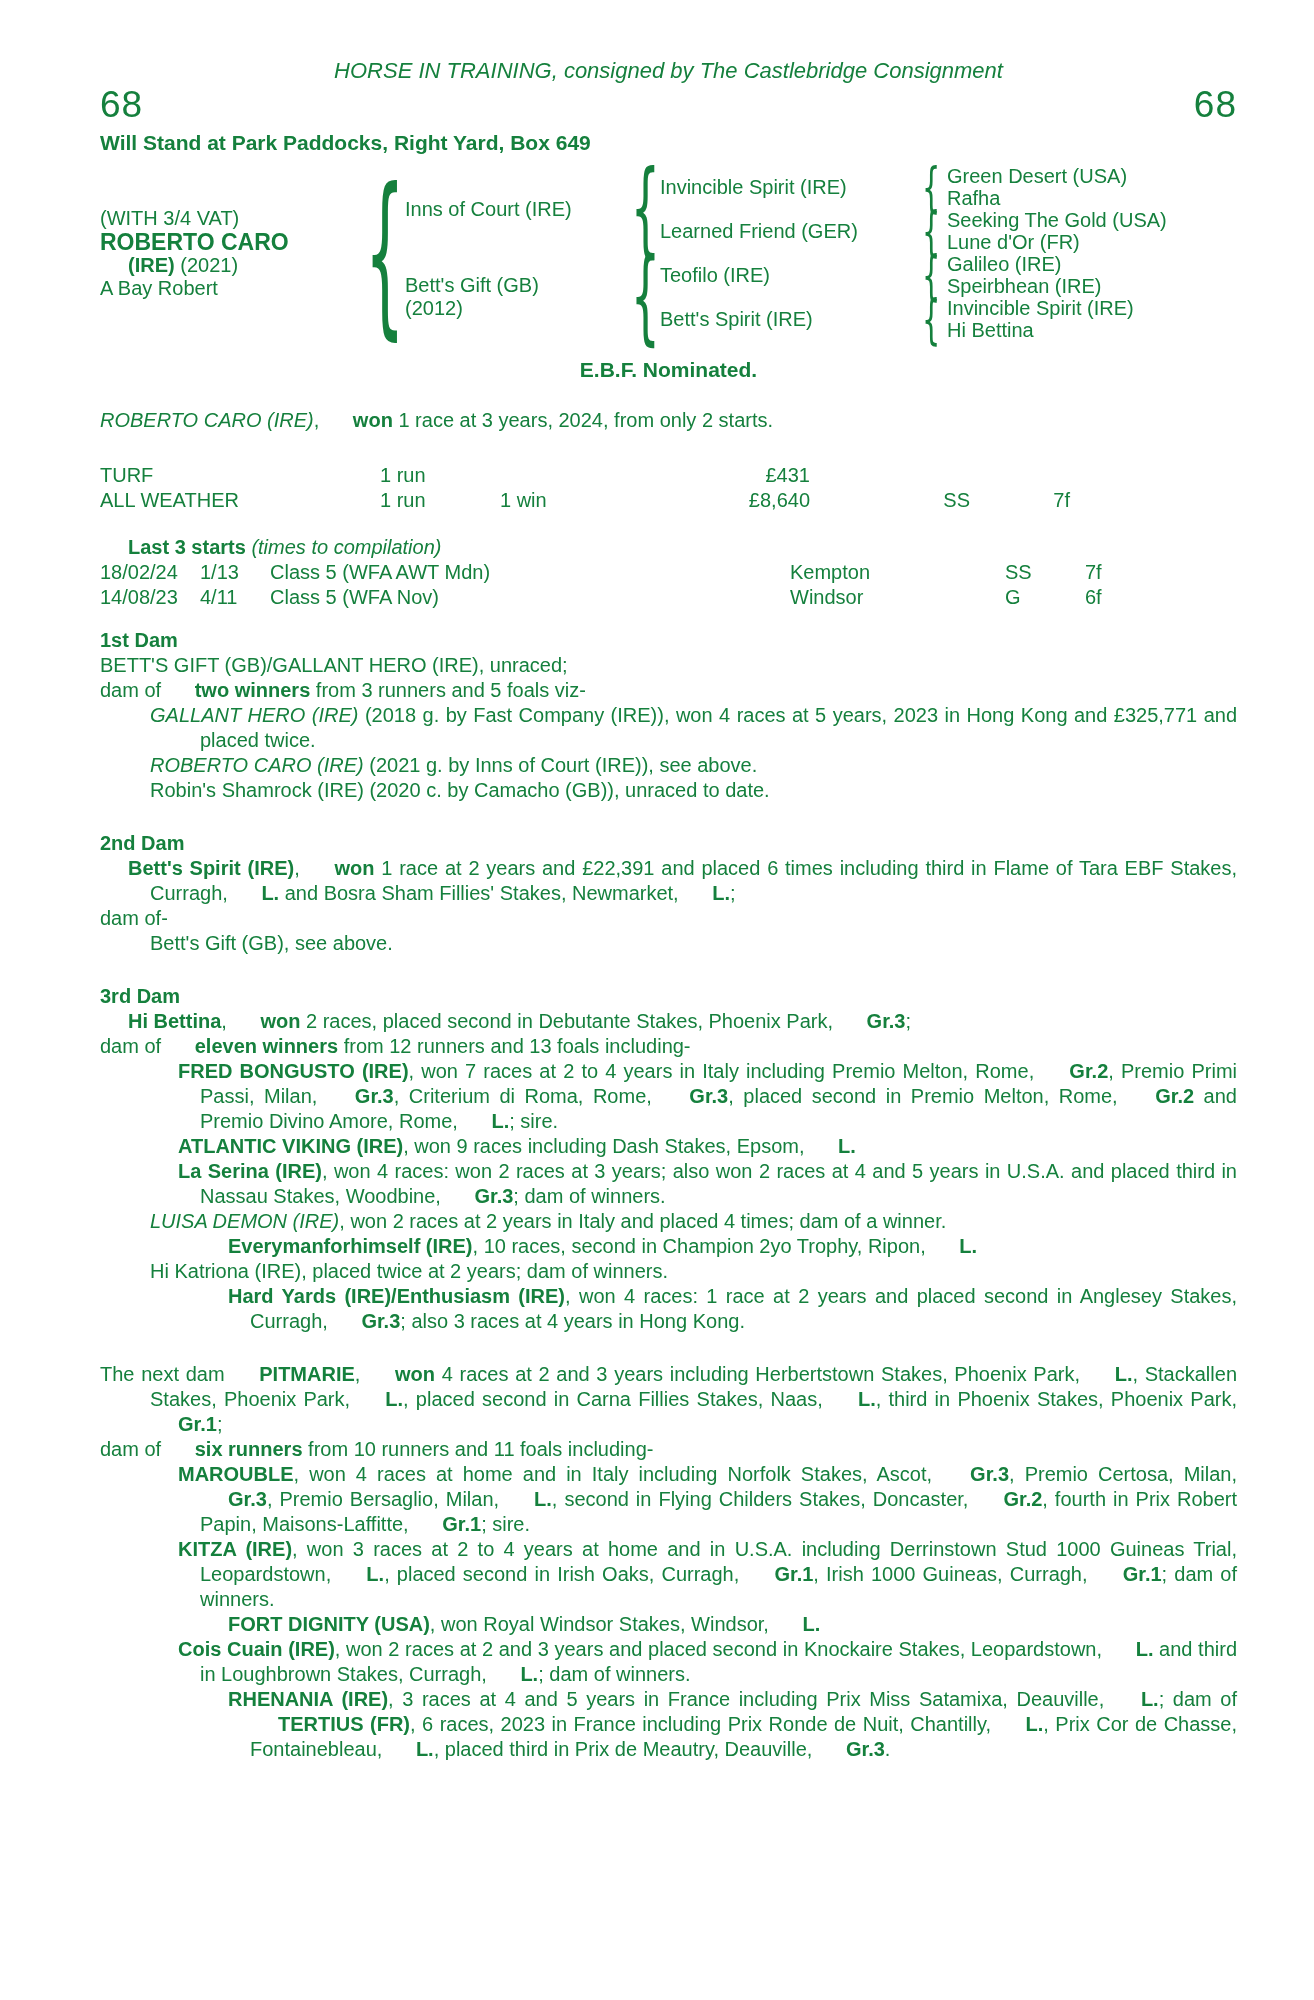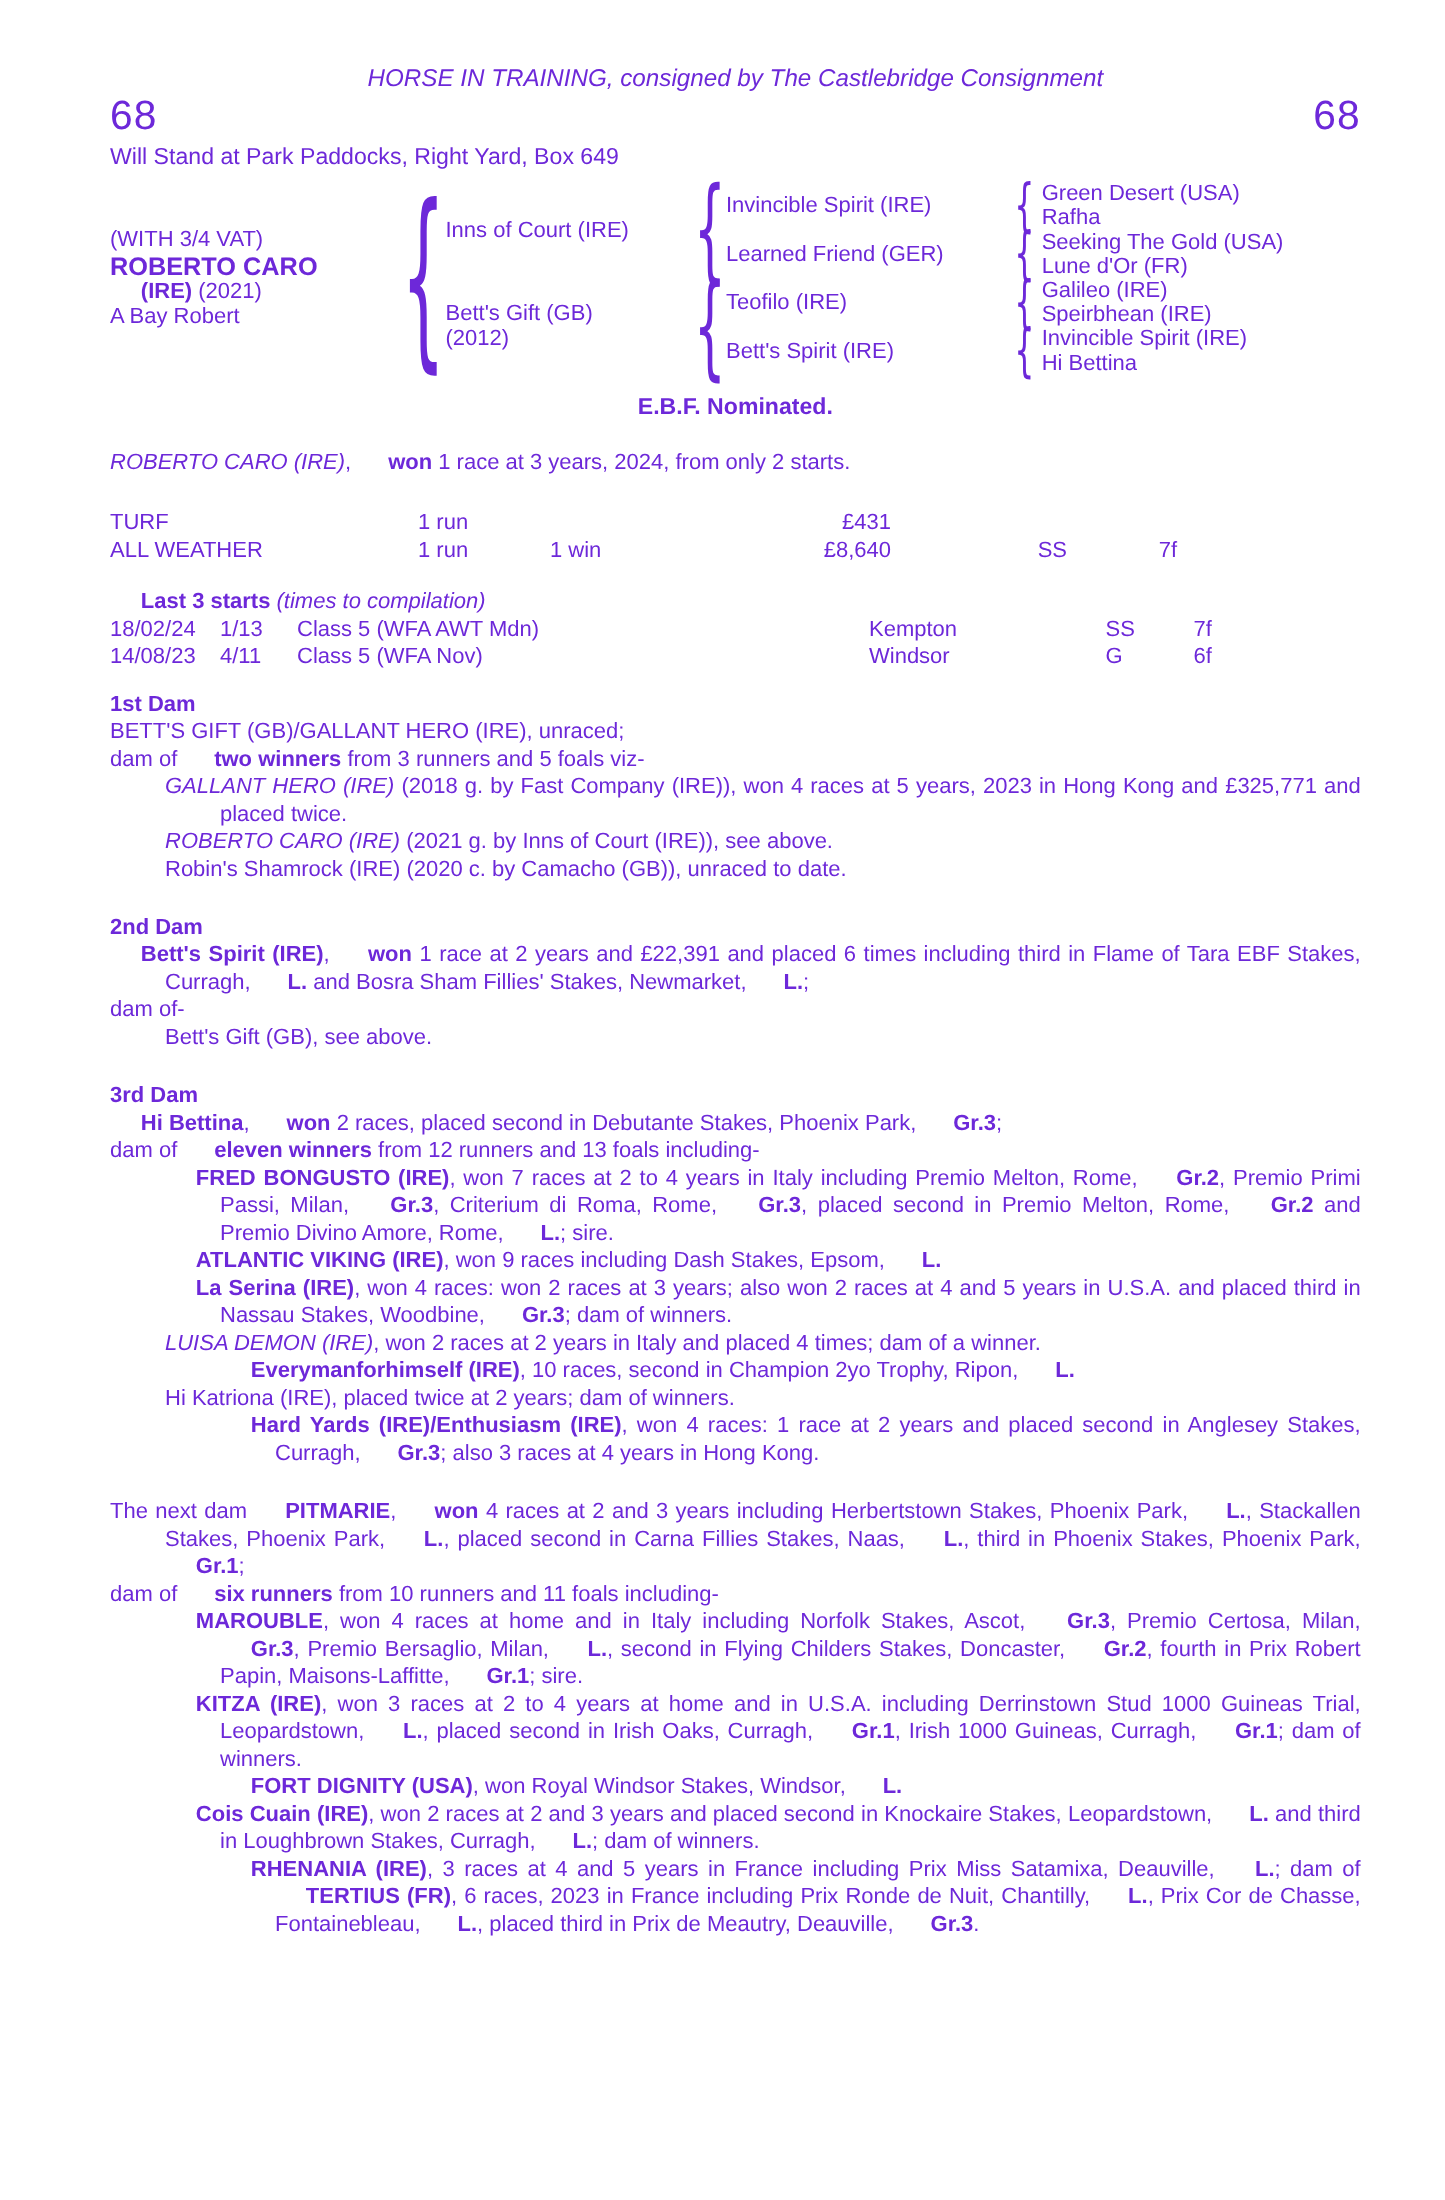--- a/index.html
+++ b/index.html
@@ -1,31 +1,31 @@
 <!DOCTYPE html>
 <html><head>
 <meta charset="utf-8">
 <style>
   html,body{margin:0;padding:0;background:#e8e8e8;}
   .page{
     position:relative;
     width:1314px;height:2000px;
-    background:#ffffff;color:#6d28d9;
+    background:#ffffff;color:#15803d;
     font-family:"Liberation Sans", sans-serif;
     font-size:20px;line-height:25px;
     margin:0 auto;overflow:hidden;
   }
   .content{position:absolute;left:100px;top:0;width:1137px;}
   .b{font-weight:bold;margin-left:28px;}
   .i{font-style:italic;}
 
   .consignor{margin-top:58px;text-align:center;font-style:italic;font-size:22px;line-height:26px;}
   .lot-row{display:flex;justify-content:space-between;align-items:flex-start;margin-top:0px;}
   .lot-num{font-weight:normal;font-size:37px;line-height:42px;letter-spacing:1px;}
-  .stand-line{font-weight:normal;font-size:21px;margin-top:4px;}
+  .stand-line{font-weight:bold;font-size:21px;margin-top:4px;}
 
   
   .ped{
     display:grid;
     grid-template-columns:265px 40px 225px 30px 255px 32px auto;
     grid-template-rows:repeat(8,22px);
     margin-top:10px;
   }
   .ped div{white-space:nowrap;}
   .ped .vcenter{display:flex;flex-direction:column;justify-content:center;}

